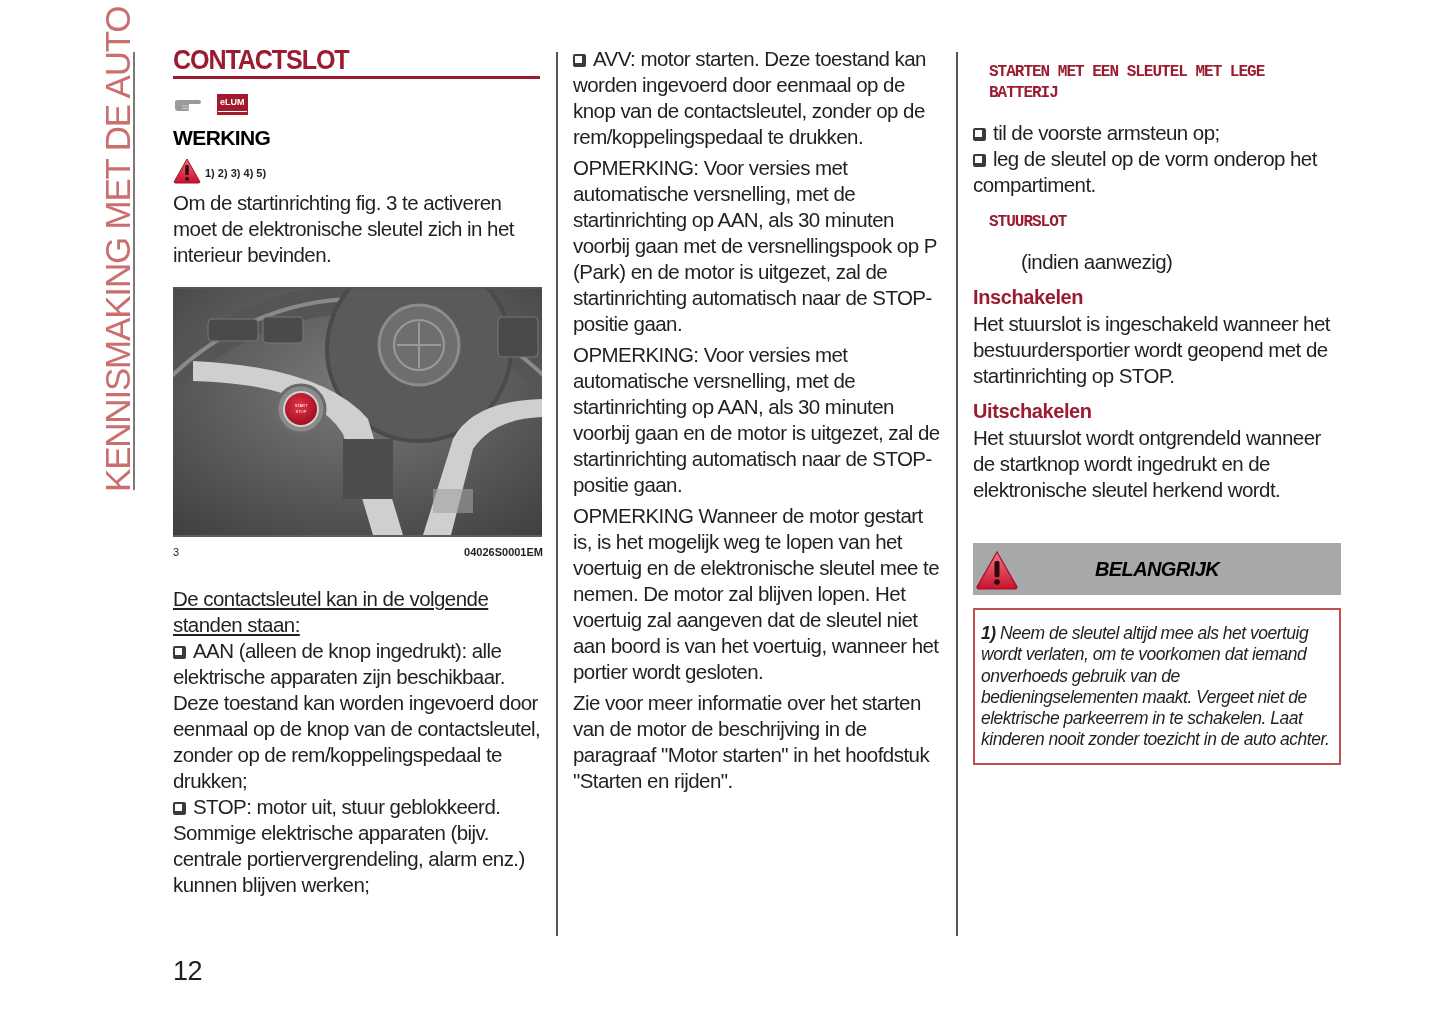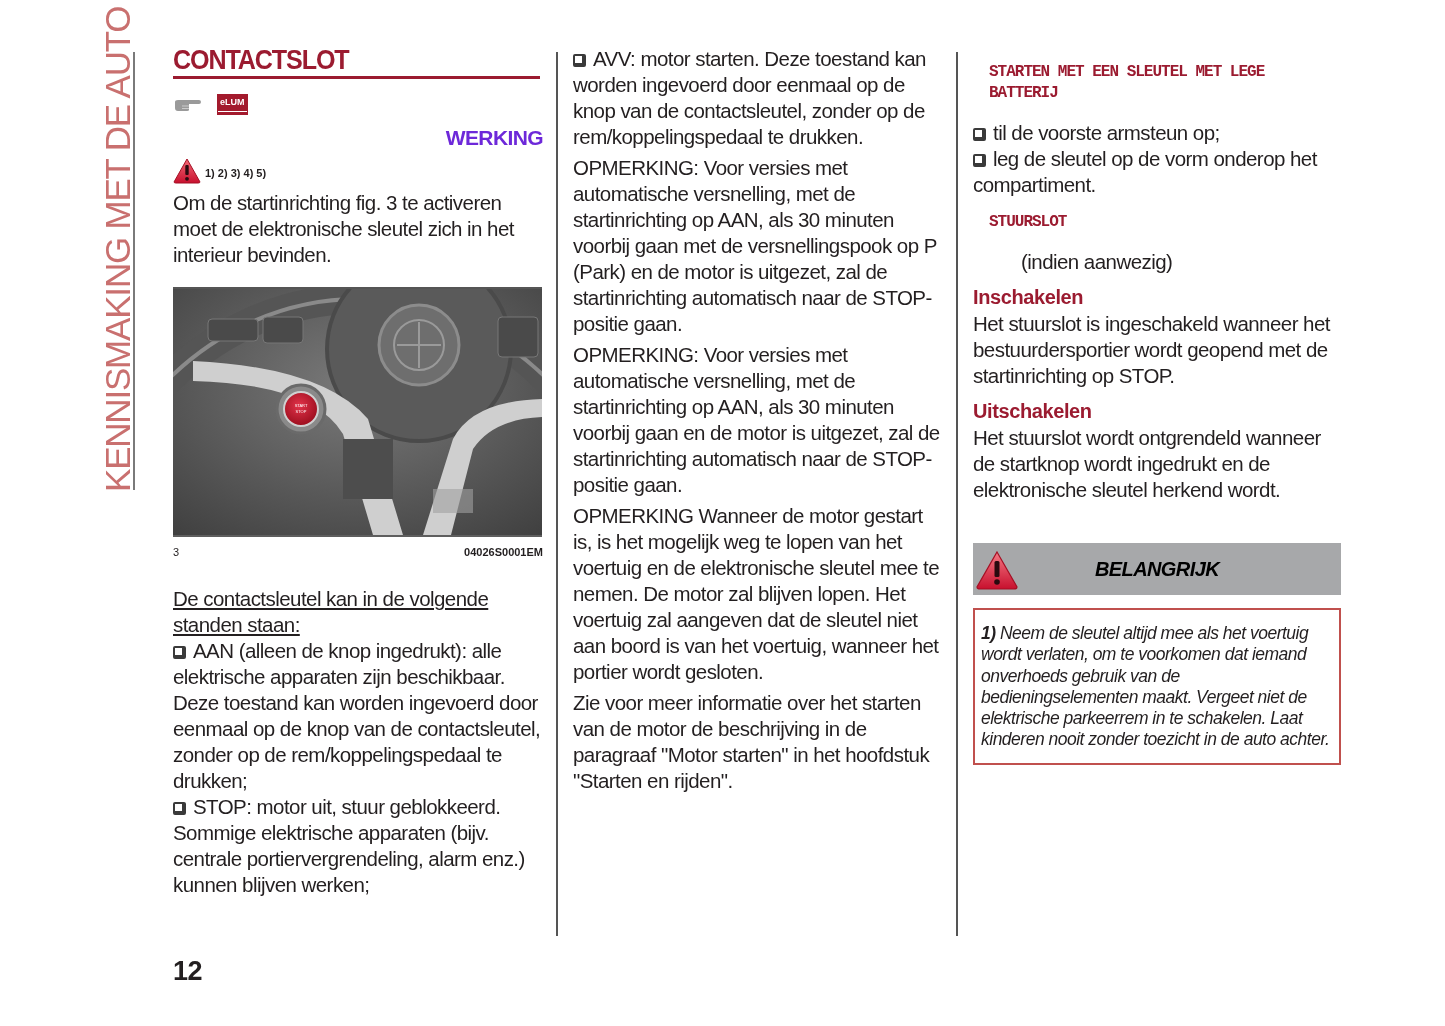--- a/index.html
+++ b/index.html
@@ -21,22 +21,22 @@
     .d1 { left:556px; } .d2 { left:956px; }
 
     .h1 { font-family:"Liberation Sans", sans-serif; font-weight:bold; color:#9b1b30;
           font-size:27px; letter-spacing:-1.2px; line-height:32px; margin:0; transform:scaleX(0.93); transform-origin:left; }
     .h1-rule { height:3px; background:#9b1b30; margin-top:0px; width:367px; }
     .icons-row { display:flex; align-items:center; gap:16px; margin-top:13px; height:24px; }
     .hand { width:28px; height:14px; position:relative; }
     .elum { background:#a31a2d; color:#fff; font-family:"Liberation Sans",sans-serif; font-weight:bold;
             font-size:9px; padding:2px 3px 5px 3px; border-bottom:2px solid #a31a2d; position:relative; line-height:12px; }
     .elum::after { content:""; position:absolute; left:1px; right:1px; bottom:1px; height:1px; background:#fff; }
-    .h2 { font-family:"Liberation Sans", sans-serif; font-weight:bold; color:#6d28d9;
-          font-size:21px; letter-spacing:-0.6px; margin:9px 0 0 0; line-height:26px;text-align:right; }
+    .h2 { font-family:"Liberation Sans", sans-serif; font-weight:bold; color:#000000;
+          font-size:21px; letter-spacing:-0.6px; margin:9px 0 0 0; line-height:26px; }
     .warn-row { display:flex; align-items:center; gap:4px; margin-top:8px; height:28px; }
     .warn-refs { font-family:"Liberation Sans",sans-serif; font-weight:bold; font-size:11px; color:#231f20; }
     .p { font-family:"Liberation Sans", sans-serif; font-size:20.5px; line-height:26px;
          letter-spacing:-0.55px; margin:0; color:#231f20; }
     .p + .p { margin-top:5px; }
     .bullet { display:inline-block; width:13px; height:13px; border:2px solid #3a3a3a; border-radius:2px;
               margin-right:7px; vertical-align:-1px; box-shadow:inset -2px -2px 0 #3a3a3a; box-sizing:border-box; }
 
     .figure { margin-top:19px; width:369px; height:248px; position:relative; border-top:2px solid #555; background:#5e5e5e; overflow:hidden; }
     .fig-caption { display:flex; justify-content:space-between; margin-top:9px;
@@ -50,21 +50,21 @@
 
     .important-bar { margin-top:40px; height:52px; background:#a7a8aa; position:relative; }
     .important-bar .label { position:absolute; left:0; right:0; top:0; line-height:52px; text-align:center;
         color:#000000; font-family:"Liberation Sans",sans-serif; font-weight:bold; font-style:italic; font-size:20px; letter-spacing:-0.6px; padding-left:0; }
     .important-bar .tri { position:absolute; left:2px; top:7px; }
     .note-box { margin-top:13px; border:2px solid #c0504d; padding:13px 6px 12px 6px; }
     .note-box .p { font-style:italic; font-size:17.5px; line-height:21.3px; letter-spacing:-0.5px; }
     .note-box .num { font-weight:bold; font-style:italic; }
 
     .page-num { position:absolute; left:173px; top:956px; font-family:"Liberation Sans",sans-serif;
-                font-weight:bold; font-size:27px; color:#231f20; letter-spacing:-0.5px; }
+                font-weight:normal; font-size:27px; color:#231f20; letter-spacing:-0.5px; }
   </style>
 </head>
 <body>
 
 <div class="side-tab">
   <div class="label">KENNISMAKING MET DE AUTO</div>
 </div>
 <div class="side-rule"></div>
 
 <div class="divider d1"></div>

